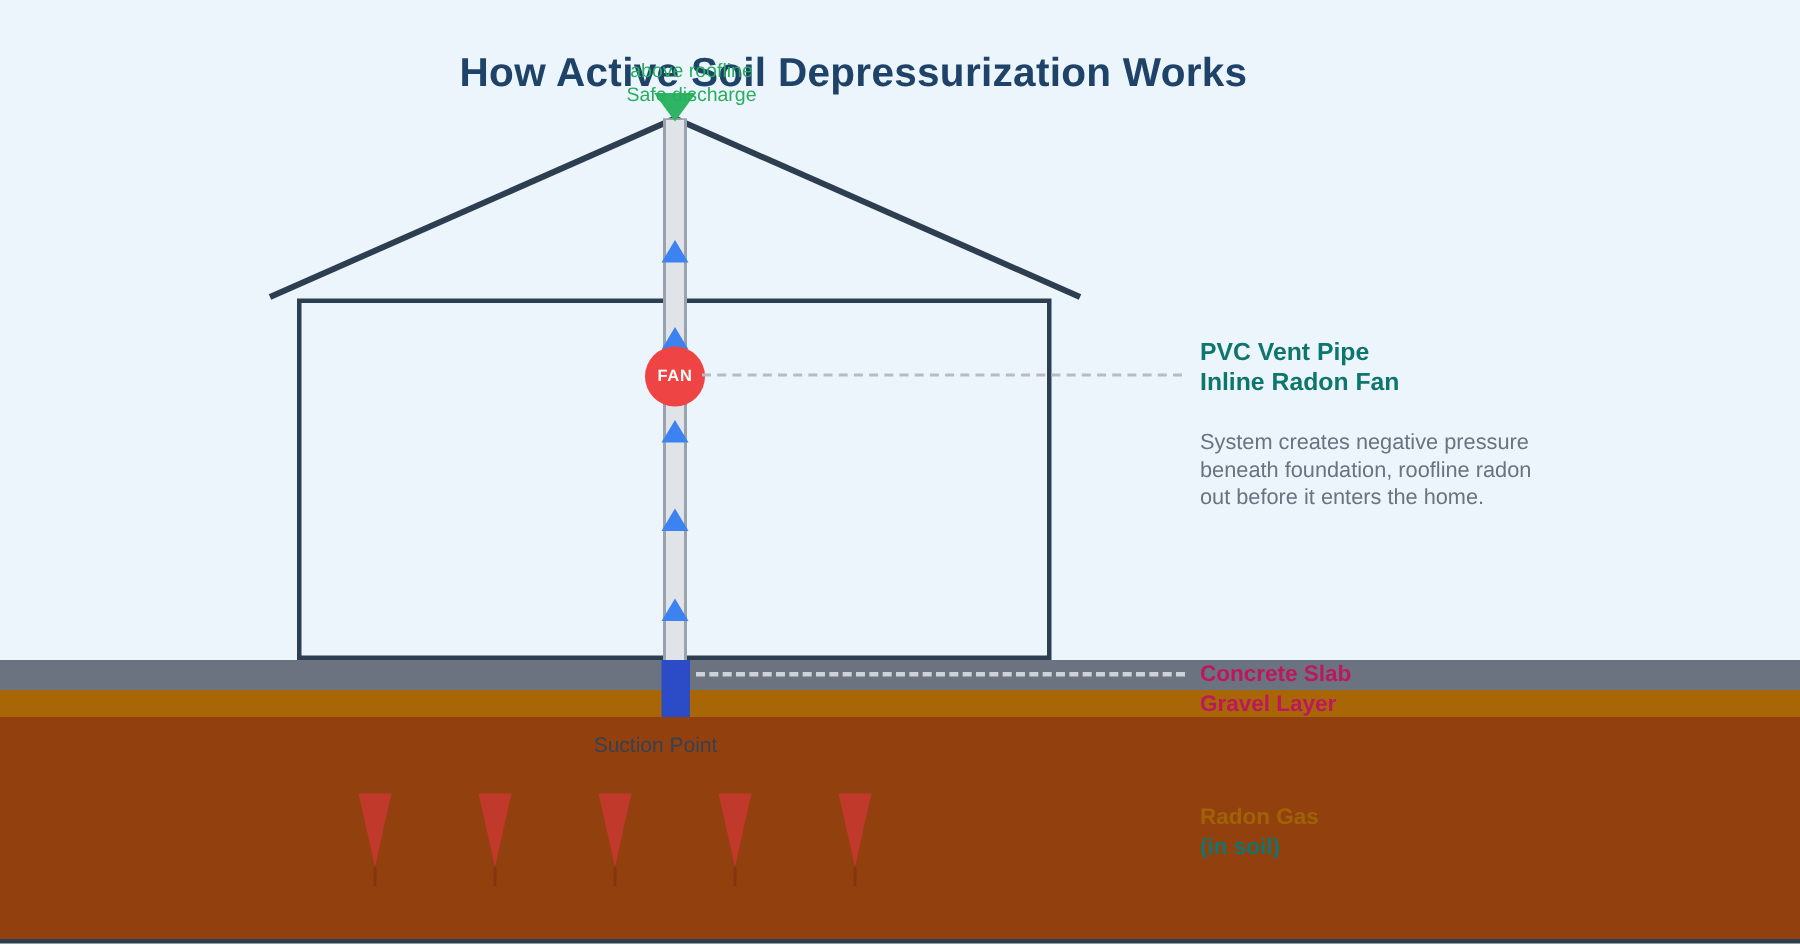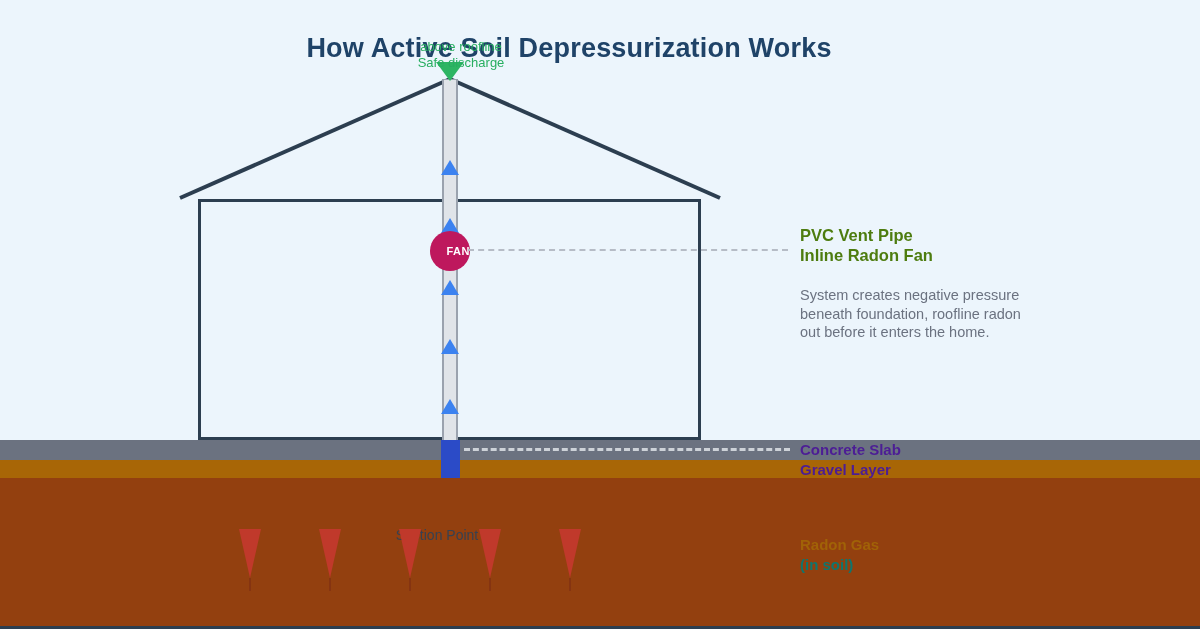--- a/index.html
+++ b/index.html
@@ -49,42 +49,42 @@
   .air-arrow{
     width:0;height:0;left:441px;
     border-left:9px solid transparent;border-right:9px solid transparent;
     border-bottom:15px solid #3c82f0;
   }
   .air-1{top:160px;} .air-2{top:218px;} .air-3{top:280px;}
   .air-4{top:339px;} .air-5{top:399px;}
 
   .fan{
     top:231px;left:430px;width:40px;height:40px;border-radius:50%;
-    background:#be185d;display:flex;align-items:center;justify-content:flex-end;
+    background:#ef4444;display:flex;align-items:center;justify-content:center;
     color:#fff;font-size:11px;font-weight:700;letter-spacing:.5px;
   }
   .fan-leader{top:249px;left:468px;width:320px;border-top:2px dashed #b6bcc6;}
   .slab-leader{top:448px;left:464px;width:326px;border-top:3px dashed #cdd2d8;}
 
   .suction-rect{top:440px;left:441px;width:19px;height:38px;background:#2b4bc7;}
   .suction-label{
     top:488px;left:357px;width:160px;text-align:center;
-    font-size:14px;color:#374151;margin-top:39px;
+    font-size:14px;color:#374151;
   }
 
   
   .callout-title{
-    top:225px;left:800px;font-size:16.5px;font-weight:700;line-height:20px;color:#4d7c0f;
+    top:225px;left:800px;font-size:16.5px;font-weight:700;line-height:20px;color:#0f766e;
   }
   .callout-desc{
     top:286px;left:800px;font-size:14.5px;line-height:18.5px;color:#6b7280;
   }
 
   
-  .layer-label{left:800px;font-size:15px;font-weight:700;color:#4c1d95;}
+  .layer-label{left:800px;font-size:15px;font-weight:700;color:#be185d;}
   .slab-label{top:441px;}
   .gravel-label{top:461px;}
   .radon-label{top:536px;color:#a16207;}
   .insoil-label{top:556px;color:#0f766e;}
 
   
   .radon-arrow{
     width:0;height:0;top:529px;
     border-left:11px solid transparent;border-right:11px solid transparent;
     border-top:49px solid #c0392b;

